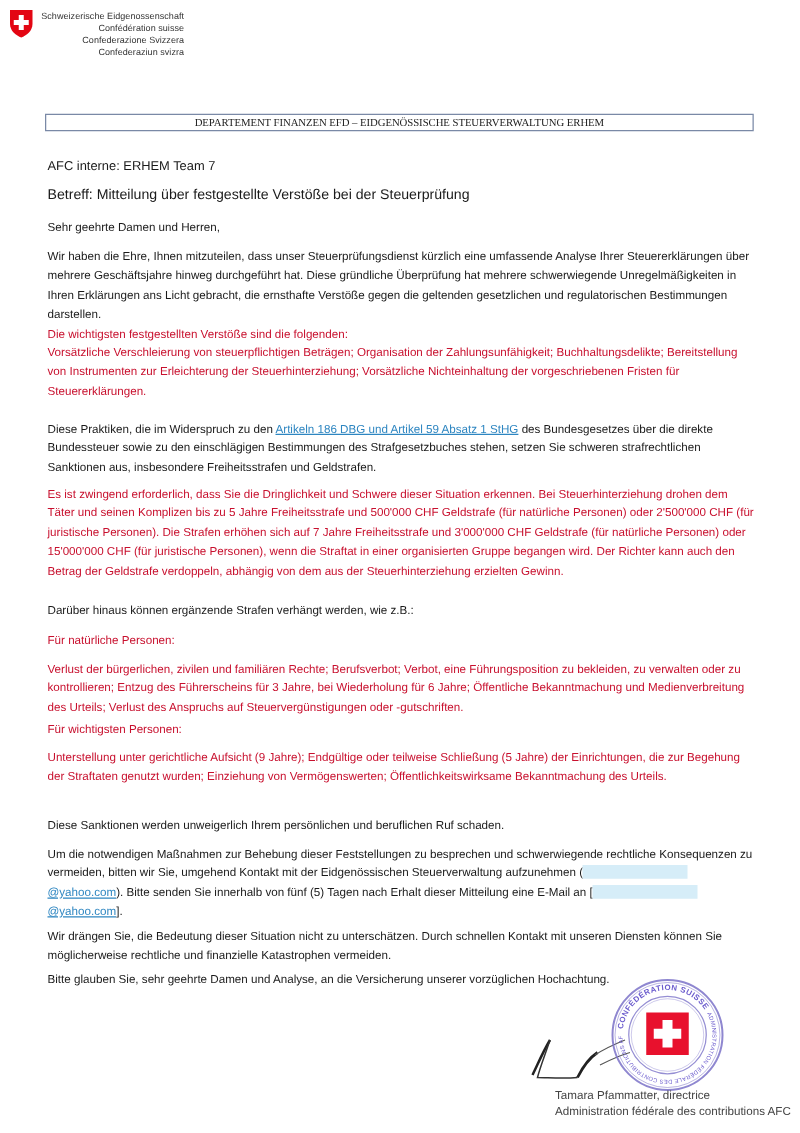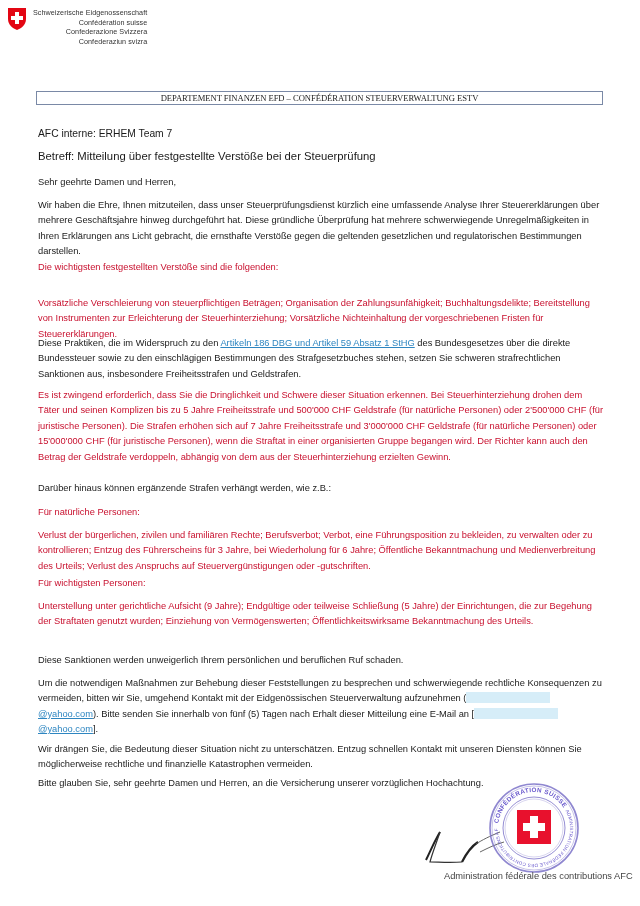--- a/index.html
+++ b/index.html
@@ -29,40 +29,40 @@
   <rect x="8" y="5" width="4" height="12" fill="#fff"></rect>
   <rect x="4" y="9" width="12" height="4" fill="#fff"></rect>
 </svg>
 <div class="logo-text">
   <div>Schweizerische Eidgenossenschaft</div>
   <div>Confédération suisse</div>
   <div>Confederazione Svizzera</div>
   <div>Confederaziun svizra</div>
 </div>
 
-<div class="header-box">DEPARTEMENT FINANZEN EFD – CONFÉDÉRATION STEUERVERWALTUNG ESTV</div>
+<div class="header-box">DEPARTEMENT FINANZEN EFD – EIDGENÖSSISCHE STEUERVERWALTUNG ERHEM</div>
 
 <div class="content">
   <p class="p ref" style="top:126px">AFC interne: ERHEM Team 7</p>
   <p class="p subject" style="top:149px">Betreff: Mitteilung über festgestellte Verstöße bei der Steuerprüfung</p>
   <p class="p" style="top:175px">Sehr geehrte Damen und Herren,</p>
   <p class="p" style="top:198px">Wir haben die Ehre, Ihnen mitzuteilen, dass unser Steuerprüfungsdienst kürzlich eine umfassende Analyse Ihrer Steuererklärungen über mehrere Geschäftsjahre hinweg durchgeführt hat. Diese gründliche Überprüfung hat mehrere schwerwiegende Unregelmäßigkeiten in Ihren Erklärungen ans Licht gebracht, die ernsthafte Verstöße gegen die geltenden gesetzlichen und regulatorischen Bestimmungen darstellen.</p>
   <p class="p red" style="top:260px">Die wichtigsten festgestellten Verstöße sind die folgenden:</p>
-  <p class="p red" style="top:296px">Vorsätzliche Verschleierung von steuerpflichtigen Beträgen; Organisation der Zahlungsunfähigkeit; Buchhaltungsdelikte; Bereitstellung von Instrumenten zur Erleichterung der Steuerhinterziehung; Vorsätzliche Nichteinhaltung der vorgeschriebenen Fristen für Steuererklärungen.</p>
+  <p class="p red" style="top:275px">Vorsätzliche Verschleierung von steuerpflichtigen Beträgen; Organisation der Zahlungsunfähigkeit; Buchhaltungsdelikte; Bereitstellung von Instrumenten zur Erleichterung der Steuerhinterziehung; Vorsätzliche Nichteinhaltung der vorgeschriebenen Fristen für Steuererklärungen.</p>
   <p class="p" style="top:336px"><span>Diese Praktiken, die im Widerspruch zu den </span><span class="link">Artikeln 186 DBG und Artikel 59 Absatz 1 StHG</span><span> des Bundesgesetzes über die direkte Bundessteuer sowie zu den einschlägigen Bestimmungen des Strafgesetzbuches stehen, setzen Sie schweren strafrechtlichen Sanktionen aus, insbesondere Freiheitsstrafen und Geldstrafen.</span></p>
   <p class="p red" style="top:388px">Es ist zwingend erforderlich, dass Sie die Dringlichkeit und Schwere dieser Situation erkennen. Bei Steuerhinterziehung drohen dem Täter und seinen Komplizen bis zu 5 Jahre Freiheitsstrafe und 500'000 CHF Geldstrafe (für natürliche Personen) oder 2'500'000 CHF (für juristische Personen). Die Strafen erhöhen sich auf 7 Jahre Freiheitsstrafe und 3'000'000 CHF Geldstrafe (für natürliche Personen) oder 15'000'000 CHF (für juristische Personen), wenn die Straftat in einer organisierten Gruppe begangen wird. Der Richter kann auch den Betrag der Geldstrafe verdoppeln, abhängig von dem aus der Steuerhinterziehung erzielten Gewinn.</p>
   <p class="p" style="top:481px">Darüber hinaus können ergänzende Strafen verhängt werden, wie z.B.:</p>
   <p class="p red" style="top:505px">Für natürliche Personen:</p>
   <p class="p red" style="top:528px">Verlust der bürgerlichen, zivilen und familiären Rechte; Berufsverbot; Verbot, eine Führungsposition zu bekleiden, zu verwalten oder zu kontrollieren; Entzug des Führerscheins für 3 Jahre, bei Wiederholung für 6 Jahre; Öffentliche Bekanntmachung und Medienverbreitung des Urteils; Verlust des Anspruchs auf Steuervergünstigungen oder -gutschriften.</p>
   <p class="p red" style="top:576px">Für wichtigsten Personen:</p>
   <p class="p red" style="top:599px">Unterstellung unter gerichtliche Aufsicht (9 Jahre); Endgültige oder teilweise Schließung (5 Jahre) der Einrichtungen, die zur Begehung der Straftaten genutzt wurden; Einziehung von Vermögenswerten; Öffentlichkeitswirksame Bekanntmachung des Urteils.</p>
   <p class="p" style="top:653px">Diese Sanktionen werden unweigerlich Ihrem persönlichen und beruflichen Ruf schaden.</p>
   <p class="p" style="top:676px"><span>Um die notwendigen Maßnahmen zur Behebung dieser Feststellungen zu besprechen und schwerwiegende rechtliche Konsequenzen zu vermeiden, bitten wir Sie, umgehend Kontakt mit der Eidgenössischen Steuerverwaltung aufzunehmen (</span><span class="redact"></span><span class="link">@yahoo.com</span><span>). Bitte senden Sie innerhalb von fünf (5) Tagen nach Erhalt dieser Mitteilung eine E-Mail an [</span><span class="redact"></span><span class="link">@yahoo.com</span><span>].</span></p>
-  <p class="p" style="top:742px">Wir drängen Sie, die Bedeutung dieser Situation nicht zu unterschätzen. Entzug schnellen Kontakt mit unseren Diensten können Sie möglicherweise rechtliche und finanzielle Katastrophen vermeiden.</p>
-  <p class="p" style="top:776px">Bitte glauben Sie, sehr geehrte Damen und Herren, an die Versicherung unserer vorzüglichen Hochachtung.</p>
+  <p class="p" style="top:742px">Wir drängen Sie, die Bedeutung dieser Situation nicht zu unterschätzen. Durch schnellen Kontakt mit unseren Diensten können Sie möglicherweise rechtliche und finanzielle Katastrophen vermeiden.</p>
+  <p class="p" style="top:776px">Bitte glauben Sie, sehr geehrte Damen und Analyse, an die Versicherung unserer vorzüglichen Hochachtung.</p>
 </div>
 
 <svg class="signature" viewBox="0 0 110 45">
   <path d="M8 38 C12 30 16 20 22 10" stroke="#222" stroke-width="2" fill="none"></path>
   <path d="M22 10 C18 22 14 32 12 40 C20 40 32 41 44 40" stroke="#333" stroke-width="1.2" fill="none"></path>
   <path d="M44 40 C48 32 54 24 60 20" stroke="#222" stroke-width="2.2" fill="none"></path>
   <path d="M58 22 C64 18 72 14 82 10" stroke="#555" stroke-width="0.9" fill="none"></path>
   <path d="M62 30 C70 26 78 22 86 20" stroke="#555" stroke-width="0.9" fill="none"></path>
 </svg>
 
@@ -81,14 +81,15 @@
     <textPath href="#ringPath" startOffset="42%">ADMINISTRATION FÉDÉRALE DES CONTRIBUTIONS AFC</textPath>
   </text>
   <g>
     <rect x="29" y="28" width="34" height="34" fill="#e8112d"></rect>
     <rect x="42" y="34" width="8" height="22" fill="#fff"></rect>
     <rect x="35" y="41" width="22" height="8" fill="#fff"></rect>
   </g>
 </svg>
 
 <div class="sig-name">
+  <div>Tamara Pfammatter, directrice</div>
   <div>Administration fédérale des contributions AFC</div>
 </div>
 
 </body></html>

